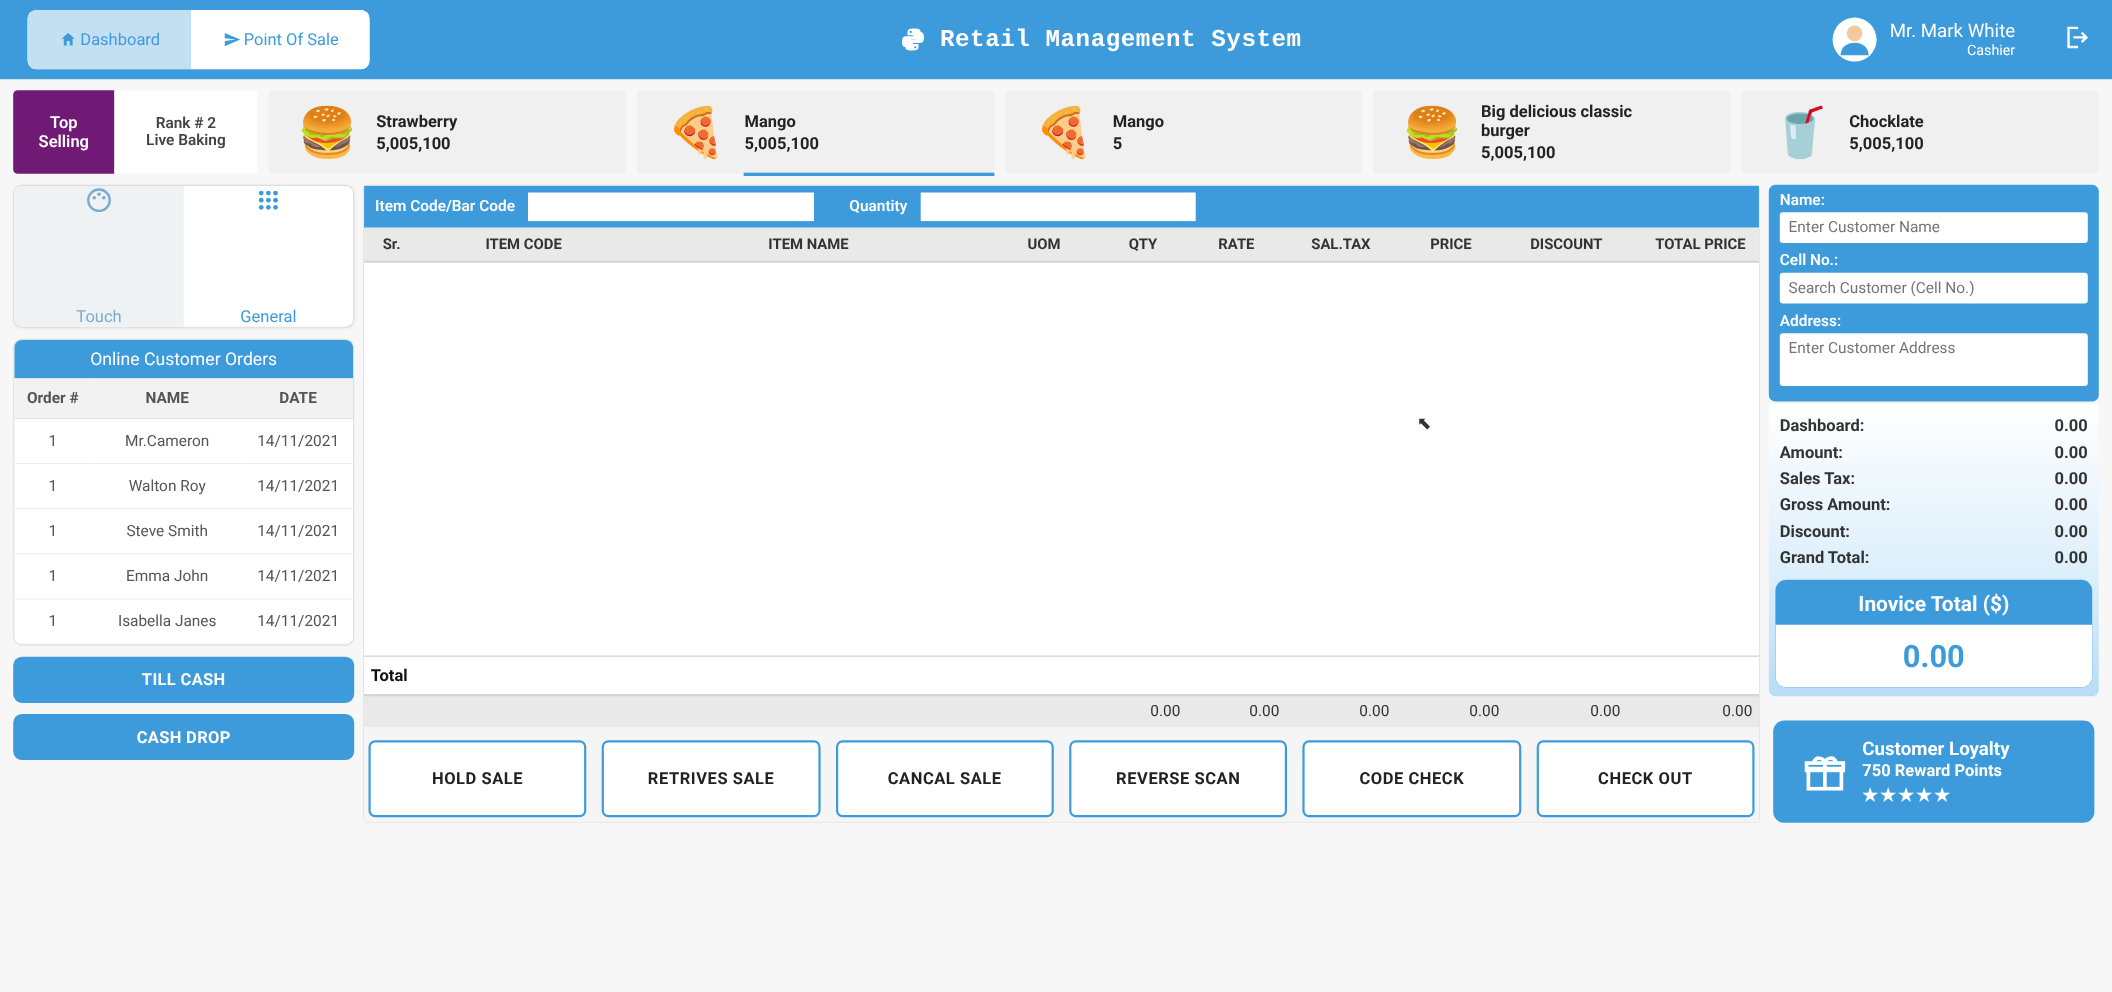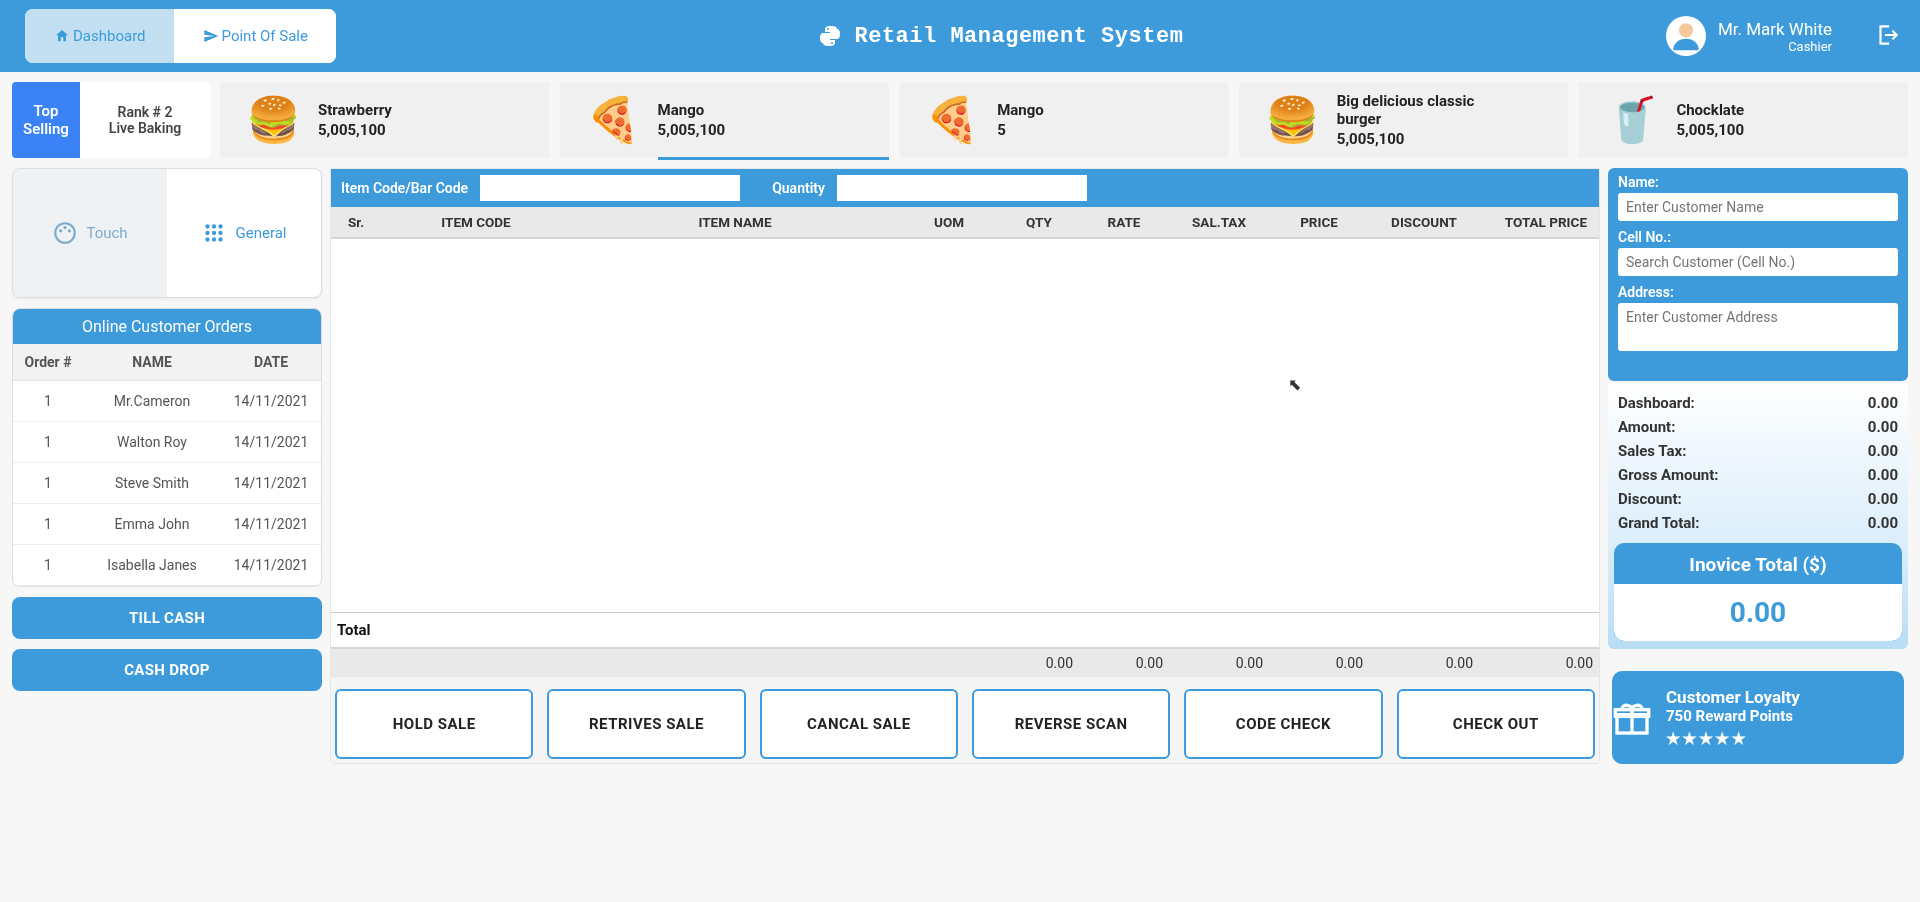--- a/index.html
+++ b/index.html
@@ -15,36 +15,36 @@
   .app-title { flex: 1; text-align: center; color: #fff; font-size: 22px; font-weight: 700; font-family: "Courier New", monospace; letter-spacing: .5px; display:flex; align-items:center; justify-content:center; gap:12px;}
   .user-area { display: flex; align-items: center; gap: 12px; color: #fff; }
   .avatar { width: 40px; height: 40px; border-radius: 50%; background: #fff; display:flex; align-items:center; justify-content:center; }
   .user-info { text-align: right; }
   .user-name { font-size: 17px; }
   .user-role { font-size: 13px; text-align: right; }
   .logout-icon { margin-left: 30px; cursor: pointer; }
 
   
   .top-row { display: flex; gap: 10px; padding: 10px 12px 4px 12px; }
-  .top-selling-label { background: #3b82f6; color:#fff; width: 68px; display:flex; flex-direction:column; align-items:center; justify-content:center; font-size:15px; font-weight:600; border-radius:4px 0 0 4px; }
+  .top-selling-label { background: #701a75; color:#fff; width: 92px; display:flex; flex-direction:column; align-items:center; justify-content:center; font-size:15px; font-weight:600; border-radius:4px 0 0 4px; }
   .rank-box { background:#fff; width:130px; display:flex; flex-direction:column; align-items:center; justify-content:center; font-weight:600; border-radius:0 4px 4px 0; color:#444;}
   .product-card { background:#f0f0f0; border-radius:4px; flex:1; display:flex; align-items:center; padding:6px 14px; gap:4px; position:relative; }
   .product-card.active-underline::after { content:""; position:absolute; bottom:-2px; left:30%; right:0; height:3px; background:#3d9bdb; }
   .prod-img { width:80px; height:64px; border-radius:4px; display:flex; align-items:center; justify-content:center;}
   .prod-info { display:flex; flex-direction:column; font-weight:700; color:#222; }
   .prod-name { font-size:15px; }
   .prod-price { font-size:15px; margin-top:2px;}
 
   
   .main { display:flex; gap:8px; padding: 6px 12px 10px 12px; }
   
   
   .left-panel { width: 310px; display:flex; flex-direction:column; gap:10px; }
   .mode-card { background:#fff; border:1px solid #ddd; border-radius:8px; height:130px; display:flex; overflow:hidden; box-shadow:0 1px 3px rgba(0,0,0,.06);}
-  .mode-btn { flex:1; display:flex; flex-direction:row; align-items:center; justify-content:center; gap:8px; color:#3d9bdb; cursor:pointer; font-size:15px;}
+  .mode-btn { flex:1; display:flex; flex-direction:column; align-items:center; justify-content:space-between; gap:8px; color:#3d9bdb; cursor:pointer; font-size:15px;}
   .mode-btn.inactive { background:#eef2f4; color:#7dabcc; }
   .orders-card { border:1px solid #ddd; border-radius:8px; background:#fff; overflow:hidden;}
   .orders-title { background:#3d9bdb; color:#fff; text-align:center; padding:8px; font-size:16px; }
   .orders-table { width:100%; border-collapse:collapse; }
   .orders-table th { background:#f2f2f2; padding:10px 6px; font-weight:700; color:#555; border-bottom:1px solid #e4e4e4;}
   .orders-table td { padding:12px 6px; text-align:center; border-bottom:1px solid #eee; color:#555;}
   .big-btn { background:#3d9bdb; color:#fff; text-align:center; padding:12px; border-radius:8px; font-weight:700; font-size:15px; cursor:pointer; letter-spacing:.3px;}
 
   
   .center-panel { flex:1; display:flex; flex-direction:column; background:#f5f5f5; border:1px solid #e5e5e5; border-radius:4px;}
@@ -67,21 +67,21 @@
   .cust-form { background:#3d9bdb; border-radius:6px; padding:0; overflow:hidden;}
   .cust-row { padding:6px 10px 2px 10px; }
   .cust-row label { color:#fff; font-weight:600; font-size:14px; display:block; margin-bottom:3px;}
   .cust-row input, .cust-row textarea { width:100%; border:none; border-radius:3px; padding:6px 8px; font-size:14px; font-family:inherit;}
   .cust-row textarea { height:48px; resize:none; }
   .summary { background: linear-gradient(180deg,#fff 0%,#dbeefb 60%, #b8ddf5 100%); border-radius:0 0 6px 6px; padding:8px 2px;}
   .sum-line { display:flex; justify-content:space-between; padding:3px 8px; font-weight:700; font-size:15px;}
   .invoice-box { background:#3d9bdb; border-radius:10px; margin:8px 4px 0 4px; overflow:hidden;}
   .invoice-title { color:#fff; text-align:center; font-weight:700; font-size:19px; padding:10px 0 8px 0;}
   .invoice-val { background:#fff; text-align:center; color:#3d9bdb; font-size:28px; font-weight:700; padding:12px 0; border-radius:0 0 10px 10px;}
-  .loyalty-box { background:#3d9bdb; border-radius:10px; margin:20px 4px 0 4px; color:#fff; display:flex; align-items:center; gap:14px; padding:16px 0;}
+  .loyalty-box { background:#3d9bdb; border-radius:10px; margin:20px 4px 0 4px; color:#fff; display:flex; align-items:center; gap:14px; padding:16px 27px;}
   .loyalty-text { font-weight:700;}
   .stars { font-size:16px; letter-spacing:2px; margin-top:4px;}
 
   
   .food-burger::before{content:"🍔";font-size:44px;} 
   .food-pizza1::before{content:"🍕";font-size:44px;}
   .food-pizza2::before{content:"🍕";font-size:44px;}
   .food-burger2::before{content:"🍔";font-size:44px;}
   .food-soda::before{content:"🥤";font-size:44px;}
 
@@ -300,21 +300,21 @@
   <div class="right-panel">
     <div class="cust-form">
       <div class="cust-row">
         <label>Name:</label>
         <input type="text" placeholder="Enter Customer Name" style="">
       </div>
       <div class="cust-row">
         <label>Cell No.:</label>
         <input type="text" placeholder="Search Customer (Cell No.)" style="">
       </div>
-      <div class="cust-row" style="padding-bottom:27px;">
+      <div class="cust-row" style="padding-bottom:10px;">
         <label>Address:</label>
         <textarea placeholder="Enter Customer Address" style=""></textarea>
       </div>
     </div>
     <div class="summary">
       <div id="summary-lines">
           <div class="sum-line">
             <span>Dashboard:</span>
             <span>0.00</span>
           </div>

